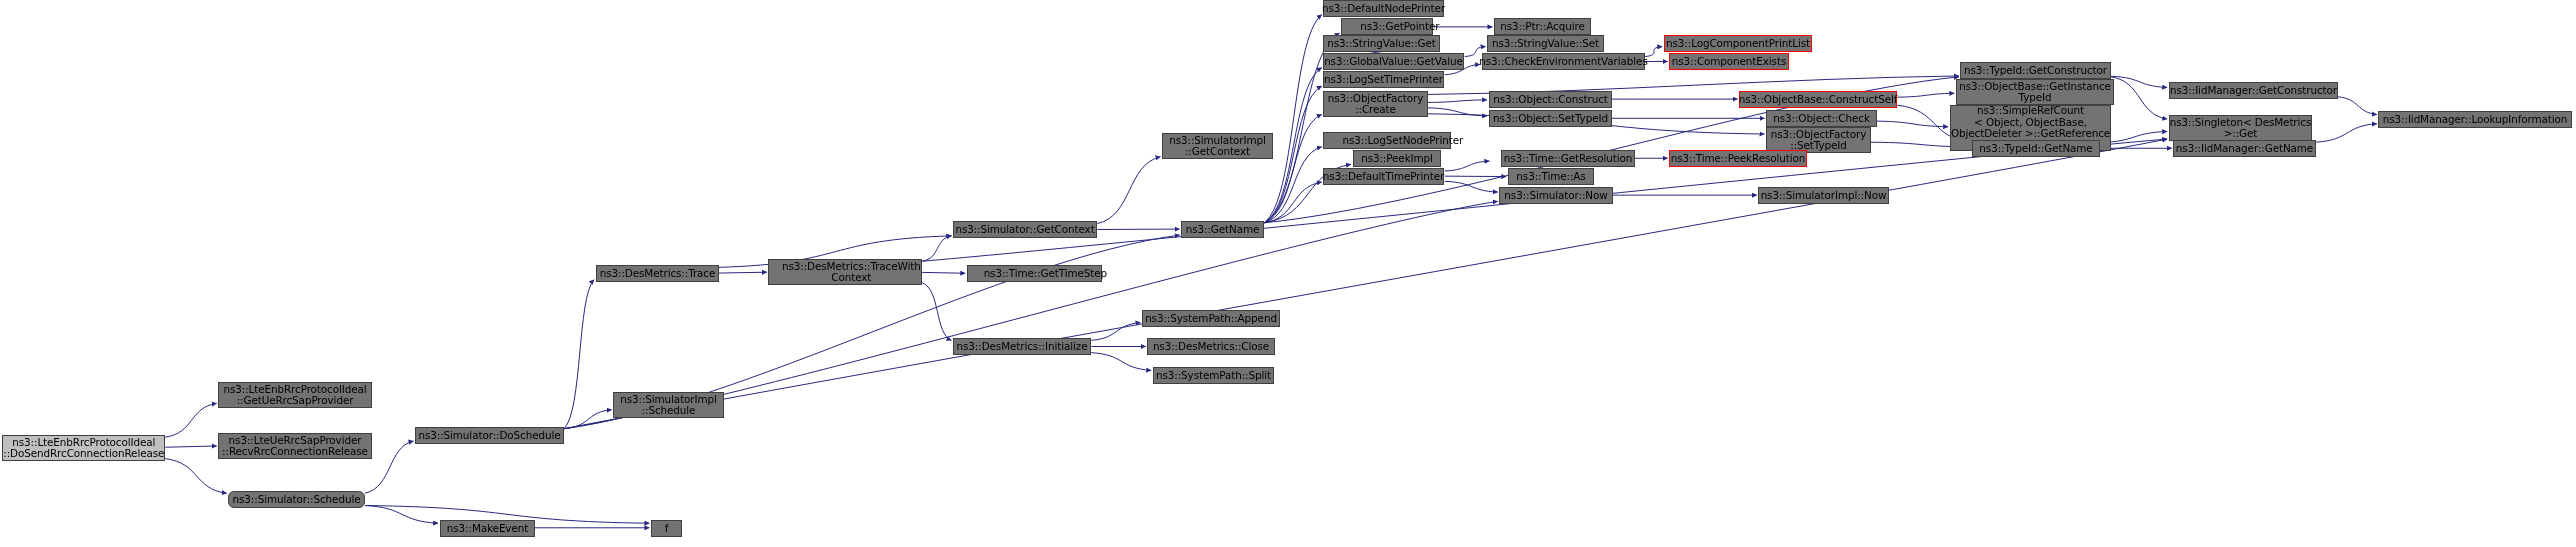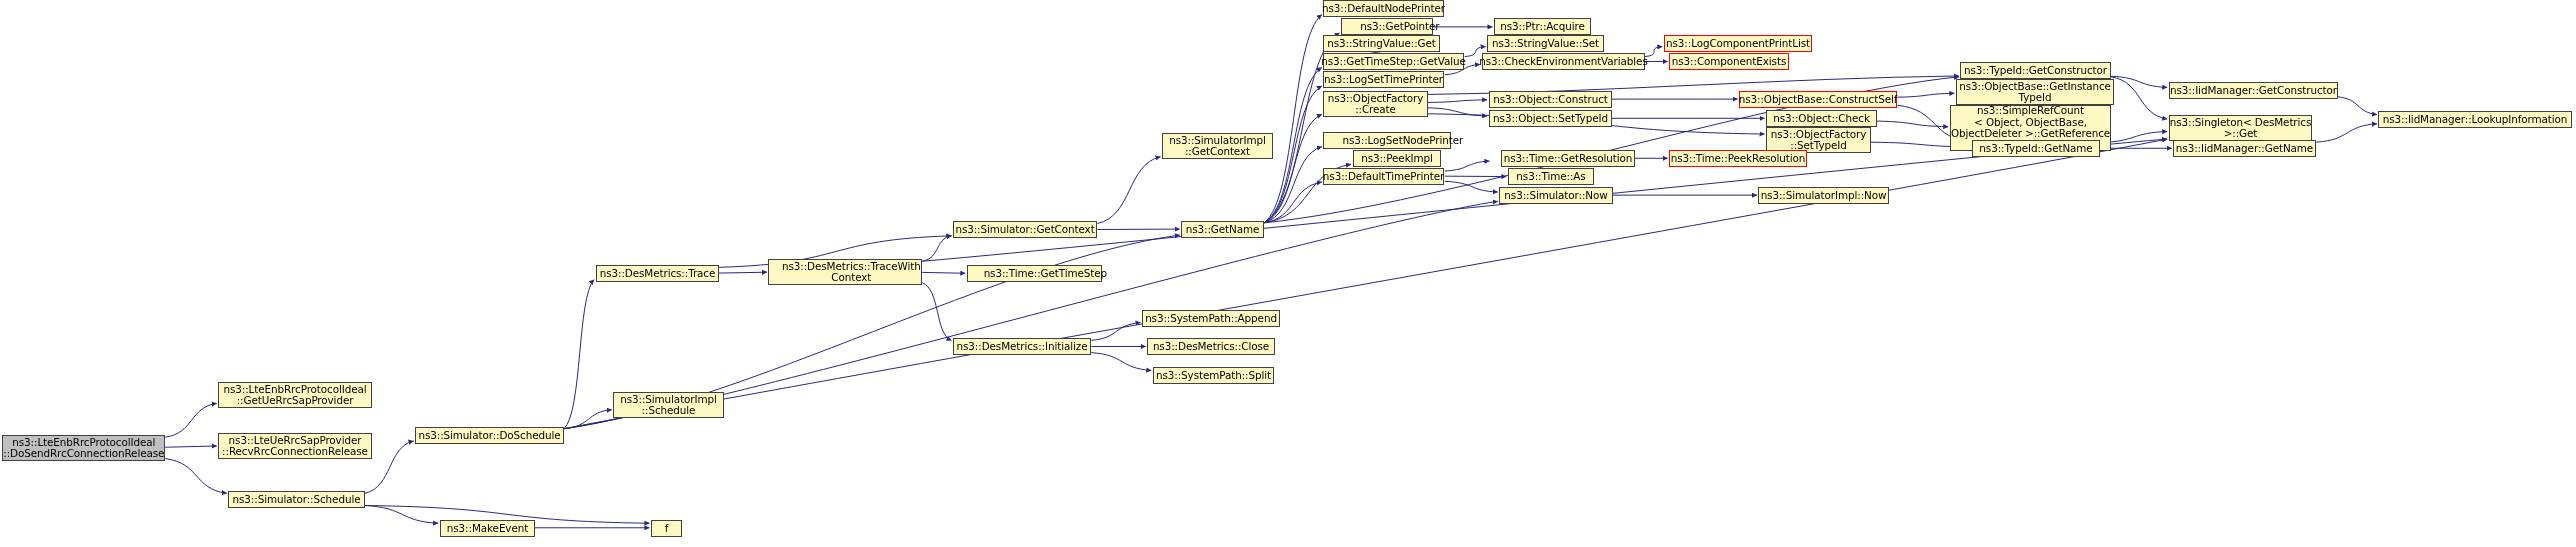--- a/index.html
+++ b/index.html
@@ -23,21 +23,21 @@
     height: 547px;
     pointer-events: none;
   }
   .node {
     position: absolute;
     box-sizing: border-box;
     display: flex;
     align-items: center;
     justify-content: center;
     text-align: center;
-    background: #fef9c3;
+    background: #737373;
     border: 0.8px solid #404040;
     color: #000000;
     font-size: 10.4px;
     line-height: 11.5px;
     letter-spacing: -0.1px;
     white-space: pre;
     padding: 0 2.3px;
   }
   .node.red {
     border-color: #ff0000;
@@ -119,21 +119,21 @@
         <path d="M 2099,254 L 2286,254" marker-end="url(#arw)"></path>
       </g>
   </svg>
   <div id="nodes-g">
       <div class="node root" style="left: 2.3px; top: 435px; width: 163px; height: 26px;">ns3::LteEnbRrcProtocolIdeal
 ::DoSendRrcConnectionRelease</div>
       <div class="node" style="left: 218px; top: 382px; width: 154px; height: 26px;">ns3::LteEnbRrcProtocolIdeal
 ::GetUeRrcSapProvider</div>
       <div class="node" style="left: 218px; top: 433px; width: 154px; height: 26px;">ns3::LteUeRrcSapProvider
 ::RecvRrcConnectionRelease</div>
-      <div class="node" style="left: 228px; top: 491px; width: 137px; height: 17px;">ns3::Simulator::Schedule</div>
+      <div class="node" style="left: 228px; top: 491px; width: 137px; height: 17px; border-radius: 6px;">ns3::Simulator::Schedule</div>
       <div class="node" style="left: 440px; top: 520px; width: 95px; height: 17px;">ns3::MakeEvent</div>
       <div class="node" style="left: 651px; top: 520px; width: 31px; height: 17px;">f</div>
       <div class="node" style="left: 415px; top: 427px; width: 149px; height: 17px;">ns3::Simulator::DoSchedule</div>
       <div class="node" style="left: 613px; top: 392px; width: 111px; height: 26px;">ns3::SimulatorImpl
 ::Schedule</div>
       <div class="node" style="left: 596px; top: 265px; width: 123px; height: 17px;">ns3::DesMetrics::Trace</div>
       <div class="node" style="left: 768px; top: 259px; width: 154px; height: 26px; padding-left: 15px;">ns3::DesMetrics::TraceWith
 Context</div>
       <div class="node" style="left: 953px; top: 338px; width: 138px; height: 17px;">ns3::DesMetrics::Initialize</div>
       <div class="node" style="left: 1142px; top: 310px; width: 138px; height: 17px;">ns3::SystemPath::Append</div>
@@ -143,21 +143,21 @@
       <div class="node" style="left: 967px; top: 265px; width: 135px; height: 17px; padding-left: 24px;">ns3::Time::GetTimeStep</div>
       <div class="node" style="left: 1162px; top: 133px; width: 111px; height: 26px;">ns3::SimulatorImpl
 ::GetContext</div>
       <div class="node" style="left: 1181px; top: 221px; width: 83px; height: 17px;">ns3::GetName</div>
       <div class="node" style="left: 1323px; top: 0px; width: 121px; height: 17px;">ns3::DefaultNodePrinter</div>
       <div class="node" style="left: 1341px; top: 18.4px; width: 92px; height: 17px; padding-left: 28px;">ns3::GetPointer</div>
       <div class="node" style="left: 1494px; top: 18.4px; width: 97px; height: 17px;">ns3::Ptr::Acquire</div>
       <div class="node" style="left: 1323px; top: 35px; width: 117px; height: 17px;">ns3::StringValue::Get</div>
       <div class="node" style="left: 1487px; top: 35px; width: 117px; height: 17px;">ns3::StringValue::Set</div>
       <div class="node red" style="left: 1664px; top: 35px; width: 148px; height: 17px;">ns3::LogComponentPrintList</div>
-      <div class="node" style="left: 1323px; top: 53px; width: 141px; height: 17px;">ns3::GetTimeStep::GetValue</div>
+      <div class="node" style="left: 1323px; top: 53px; width: 141px; height: 17px;">ns3::GlobalValue::GetValue</div>
       <div class="node" style="left: 1482px; top: 53px; width: 163px; height: 17px;">ns3::CheckEnvironmentVariables</div>
       <div class="node red" style="left: 1669px; top: 53px; width: 120px; height: 17px;">ns3::ComponentExists</div>
       <div class="node" style="left: 1323px; top: 71px; width: 121px; height: 17px;">ns3::LogSetTimePrinter</div>
       <div class="node" style="left: 1323px; top: 91px; width: 105px; height: 26px;">ns3::ObjectFactory
 ::Create</div>
       <div class="node" style="left: 1489px; top: 91px; width: 123px; height: 17px;">ns3::Object::Construct</div>
       <div class="node red" style="left: 1739px; top: 91px; width: 158px; height: 17px;">ns3::ObjectBase::ConstructSelf</div>
       <div class="node" style="left: 1489px; top: 110px; width: 123px; height: 17px;">ns3::Object::SetTypeId</div>
       <div class="node" style="left: 1766px; top: 110px; width: 111px; height: 17px;">ns3::Object::Check</div>
       <div class="node" style="left: 1960px; top: 62px; width: 151px; height: 17px;">ns3::TypeId::GetConstructor</div>

